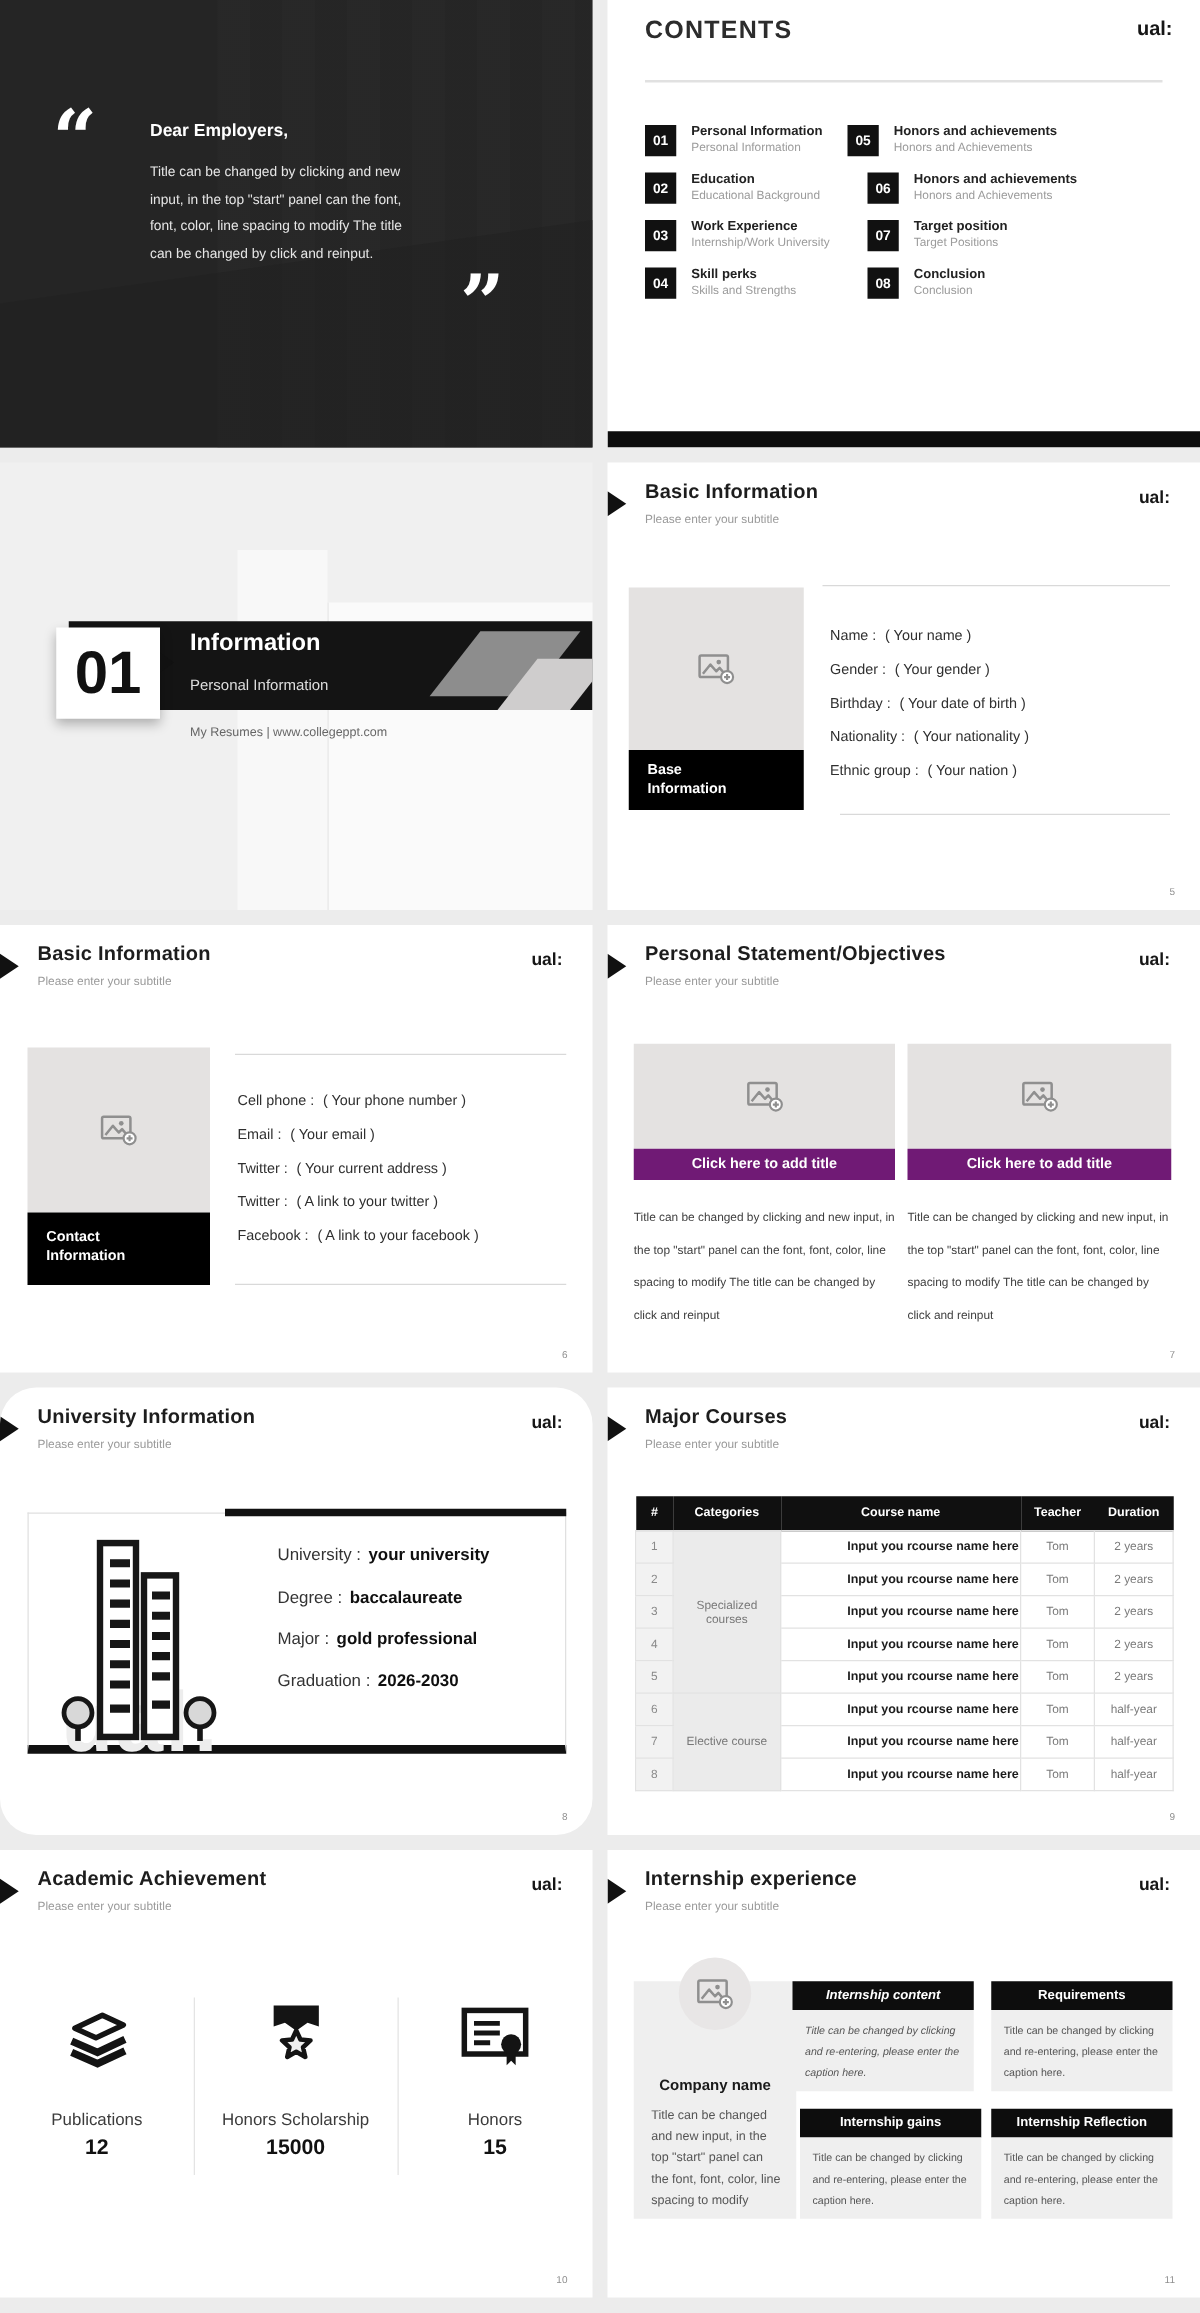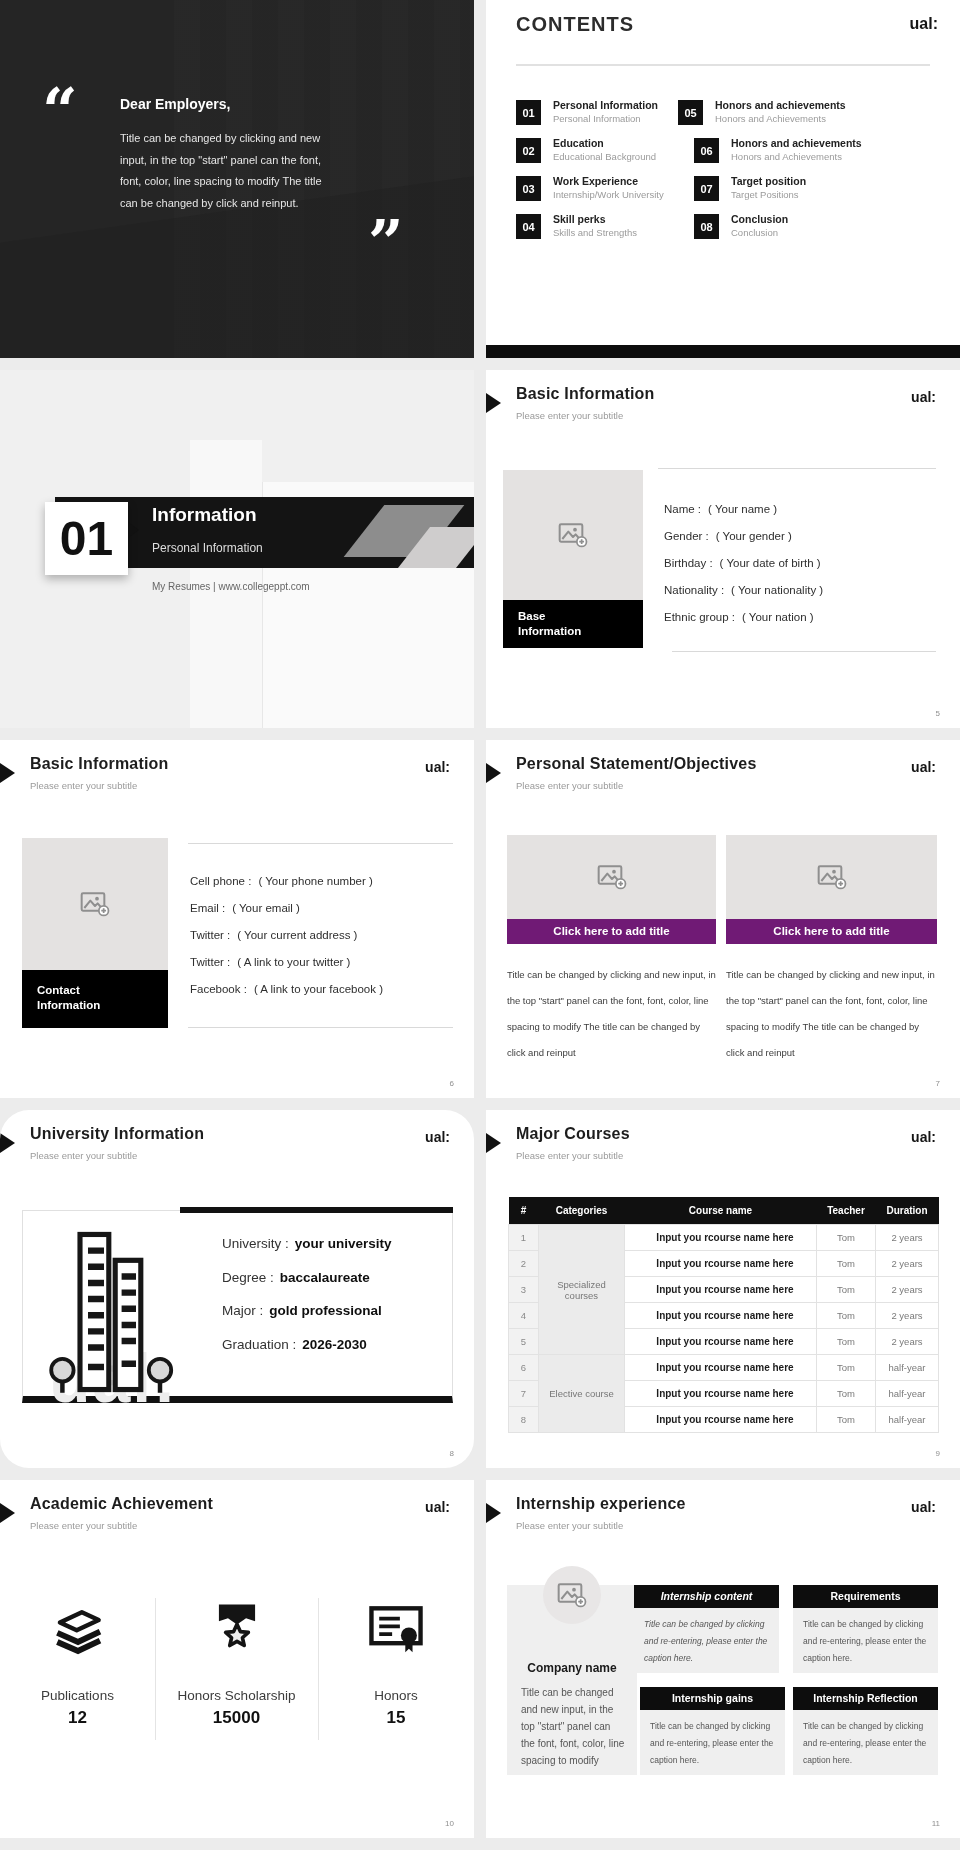--- a/index.html
+++ b/index.html
@@ -68,21 +68,21 @@
   .u-rows{position:absolute;left:222px;top:126px;}
   .u-row{height:33.5px;font-size:13.5px;color:#333;}
   .u-row .v{font-weight:bold;color:#0f0f0f;margin-left:6px;}
   
   #s8{left:486px;top:1110px;}
   .tbl{position:absolute;left:22px;top:87px;width:430px;border-collapse:collapse;table-layout:fixed;}
   .tbl th{background:#101010;color:#fff;font-weight:bold;font-size:10px;height:25px;}
   .tbl td{border:1px solid #e2e2e2;height:23px;font-size:9.5px;text-align:center;color:#7a7a7a;}
   .tbl td.num{background:#f2f2f2;color:#8a8a8a;}
   .tbl td.cat{background:#ebebeb;color:#777;}
-  .tbl td.course{font-weight:bold;color:#1c1c1c;text-align:center;padding-left:10px;font-size:10px;}
+  .tbl td.course{font-weight:bold;color:#1c1c1c;text-align:right;padding-left:10px;font-size:10px;}
   
   #s9{left:0;top:1480px;}
   .a-sep{position:absolute;top:118px;width:1px;height:142px;background:#e4e4e4;}
   .a-item{position:absolute;top:118px;text-align:center;}
   .a-item svg{display:block;margin:0 auto 28px;}
   .a-label{font-size:13.5px;color:#3c3c3c;}
   .a-num{font-size:17px;font-weight:bold;color:#111;margin-top:5px;}
   
   #s10{left:486px;top:1480px;}
   .co-panel{position:absolute;left:21px;top:105px;width:130px;height:190px;background:#efefef;}

